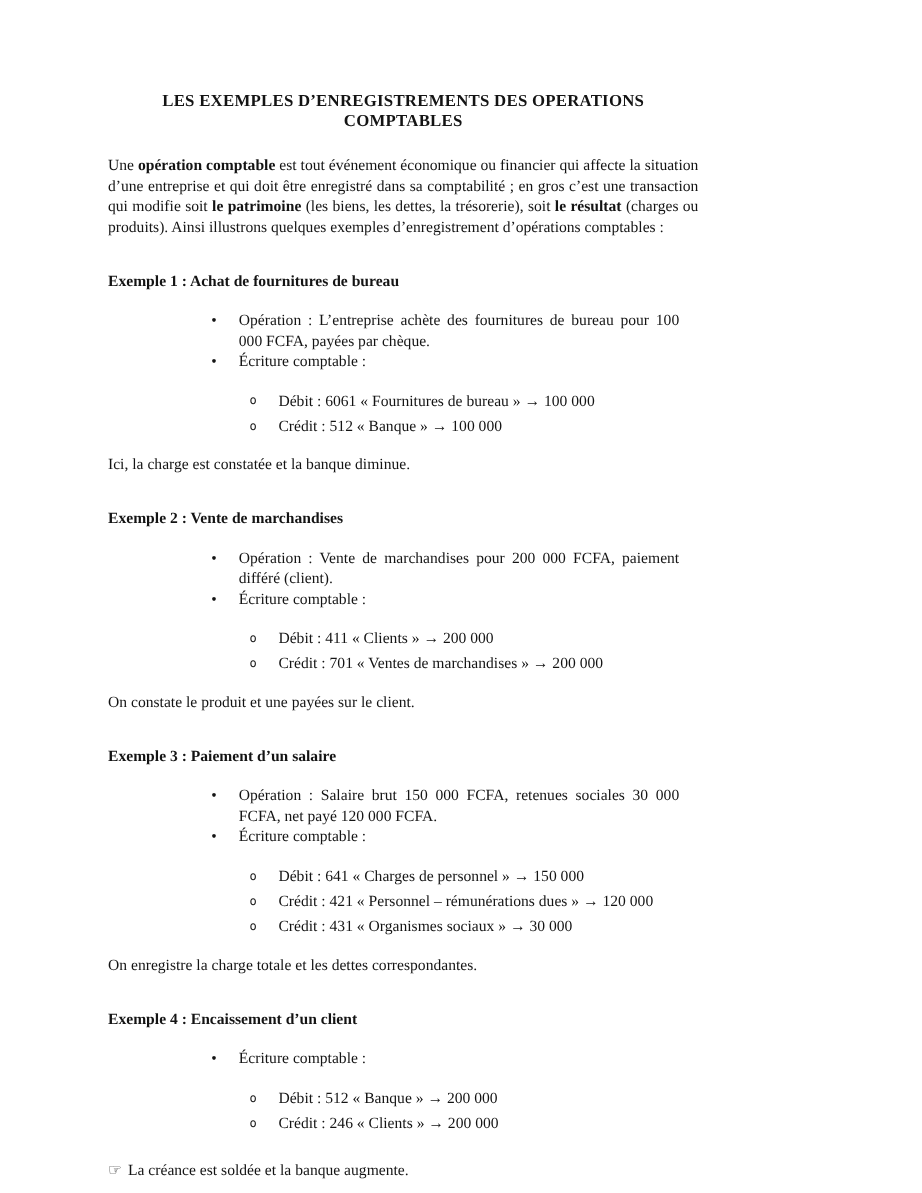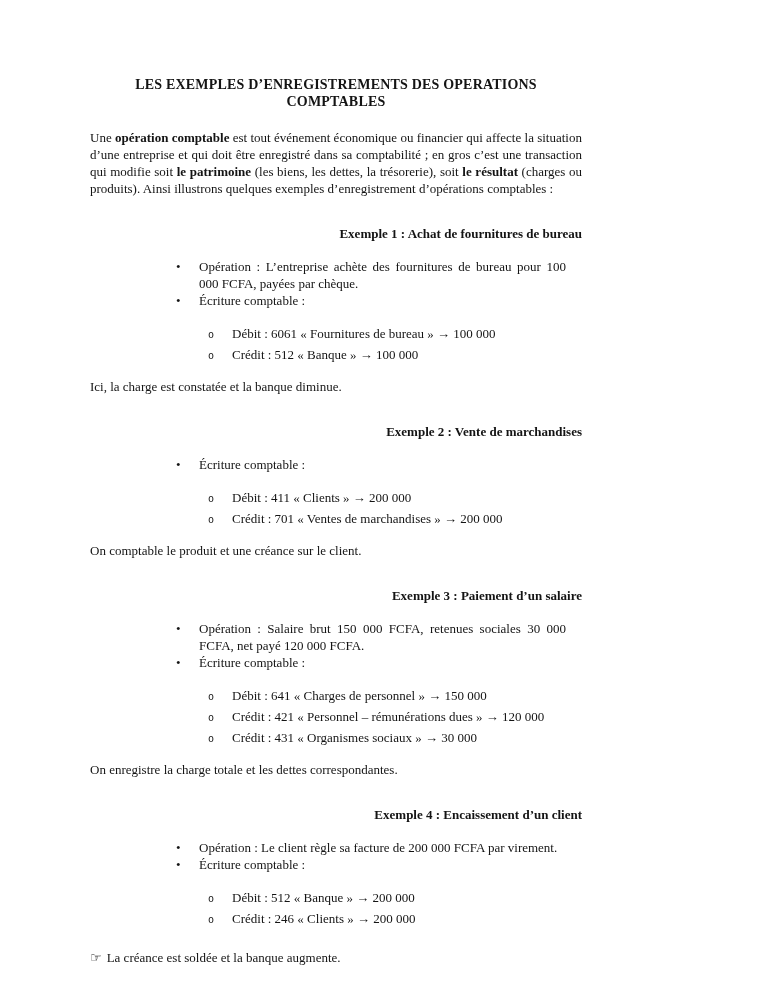--- a/index.html
+++ b/index.html
@@ -28,21 +28,20 @@
   }
   .intro {
     margin: 0 0 16px 0;
     text-align: justify;
   }
   .intro strong { font-weight: bold; }
   .example-heading {
     font-size: 13px;
     font-weight: bold;
     margin: 28px 0 15px 0;
-    text-align: right;
   }
   .bullets {
     list-style: none;
     margin: 16px;
     padding: 0 0 0 93px;
     text-align: justify;
   }
   .bullets > li {
     position: relative;
     margin: 0;
@@ -100,47 +99,47 @@
     <ul class="entries spaced">
       <li>Débit : 6061 « Fournitures de bureau » → 100 000</li>
       <li>Crédit : 512 « Banque » → 100 000</li>
     </ul>
     <p class="note">Ici, la charge est constatée et la banque diminue.</p>
   </section>
 
   <section class="example">
     <h2 class="example-heading">Exemple 2 : Vente de marchandises</h2>
     <ul class="bullets">
+      <li>Opération : Vente de marchandises pour 200 000 FCFA, paiement différé (client).</li>
       <li>Écriture comptable :</li>
     </ul>
     <ul class="entries">
       <li>Débit : 411 « Clients » → 200 000</li>
       <li>Crédit : 701 « Ventes de marchandises » → 200 000</li>
     </ul>
-    <p class="note">On comptable le produit et une créance sur le client.</p>
+    <p class="note">On constate le produit et une payées sur le client.</p>
   </section>
 
   <section class="example">
     <h2 class="example-heading">Exemple 3 : Paiement d’un salaire</h2>
     <ul class="bullets">
       <li>Opération : Salaire brut 150 000 FCFA, retenues sociales 30 000 FCFA, net payé 120 000 FCFA.</li>
       <li>Écriture comptable :</li>
     </ul>
     <ul class="entries">
       <li>Débit : 641 « Charges de personnel » → 150 000</li>
       <li>Crédit : 421 « Personnel – rémunérations dues » → 120 000</li>
       <li>Crédit : 431 « Organismes sociaux » → 30 000</li>
     </ul>
     <p class="note">On enregistre la charge totale et les dettes correspondantes.</p>
   </section>
 
   <section class="example">
     <h2 class="example-heading">Exemple 4 : Encaissement d’un client</h2>
     <ul class="bullets">
-      <li>Opération : Le client règle sa facture de 200 000 FCFA par virement.</li>
       <li>Écriture comptable :</li>
     </ul>
     <ul class="entries">
       <li>Débit : 512 « Banque » → 200 000</li>
       <li>Crédit : 246 « Clients » → 200 000</li>
     </ul>
   </section>
 
   <p class="conclusion"><span class="hand-icon">☞</span><span>La créance est soldée et la banque augmente.</span></p>
 

